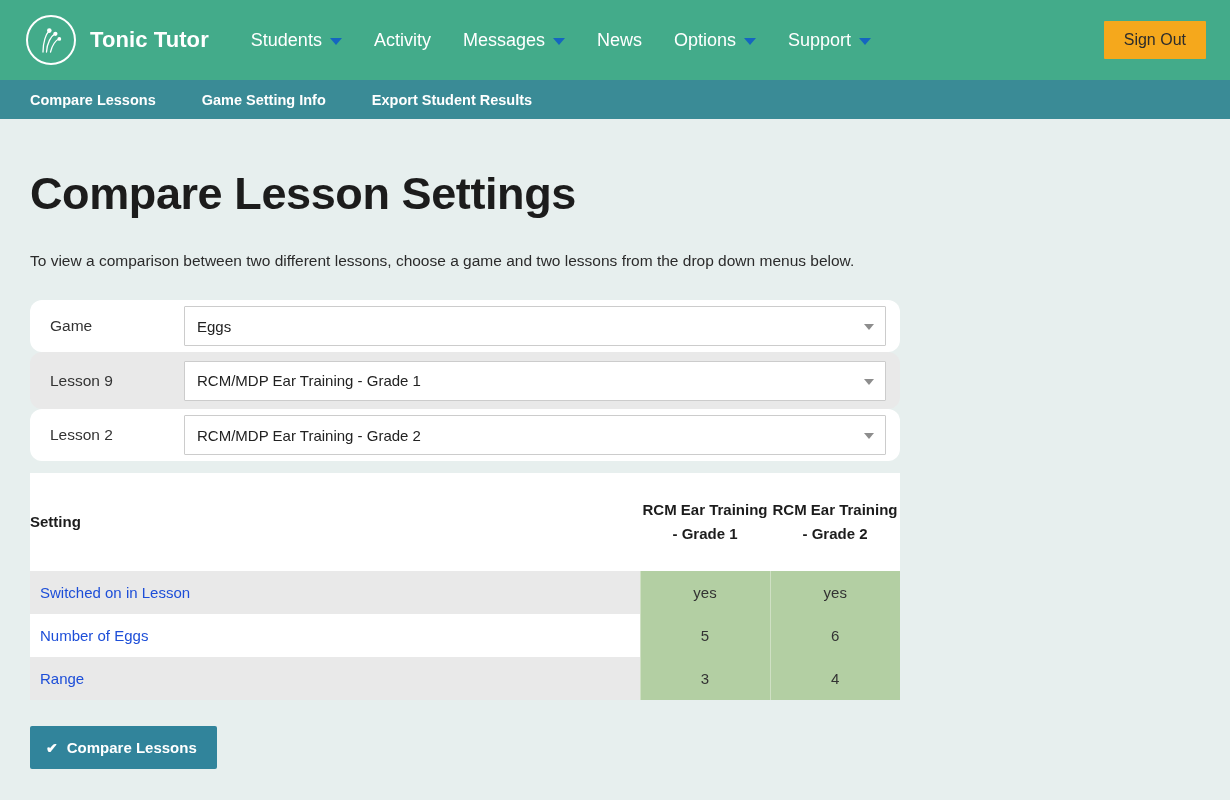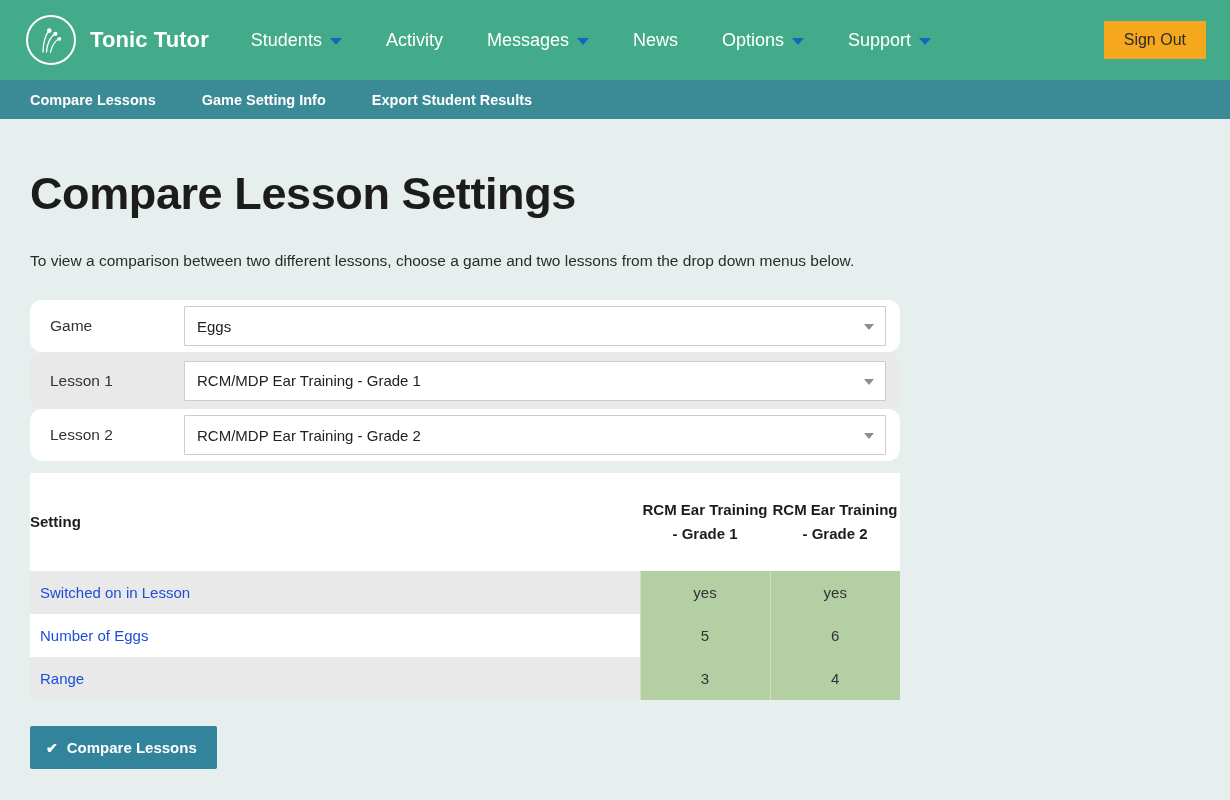--- a/index.html
+++ b/index.html
@@ -43,21 +43,21 @@
   .brand-name {
     color: #ffffff;
     font-size: 22px;
     font-weight: bold;
     letter-spacing: .1px;
     white-space: nowrap;
   }
   .mainnav {
     display: flex;
     align-items: center;
-    gap: 12px;
+    gap: 0;
   }
   .navitem {
     display: flex;
     align-items: center;
     gap: 8px;
     color: #ffffff;
     font-size: 18px;
     padding: 0 16px;
     white-space: nowrap;
     cursor: pointer;
@@ -298,21 +298,21 @@
 
     <div class="form-row">
       <div class="row-label">Game</div>
       <div class="select-wrap">
         <div class="fake-select">Eggs</div>
         <span class="sel-caret"></span>
       </div>
     </div>
 
     <div class="form-row alt">
-      <div class="row-label">Lesson 1</div>
+      <div class="row-label">Lesson 9</div>
       <div class="select-wrap">
         <div class="fake-select">RCM/MDP Ear Training - Grade 1</div>
         <span class="sel-caret"></span>
       </div>
     </div>
 
     <div class="form-row">
       <div class="row-label">Lesson 2</div>
       <div class="select-wrap">
         <div class="fake-select">RCM/MDP Ear Training - Grade 2</div>

